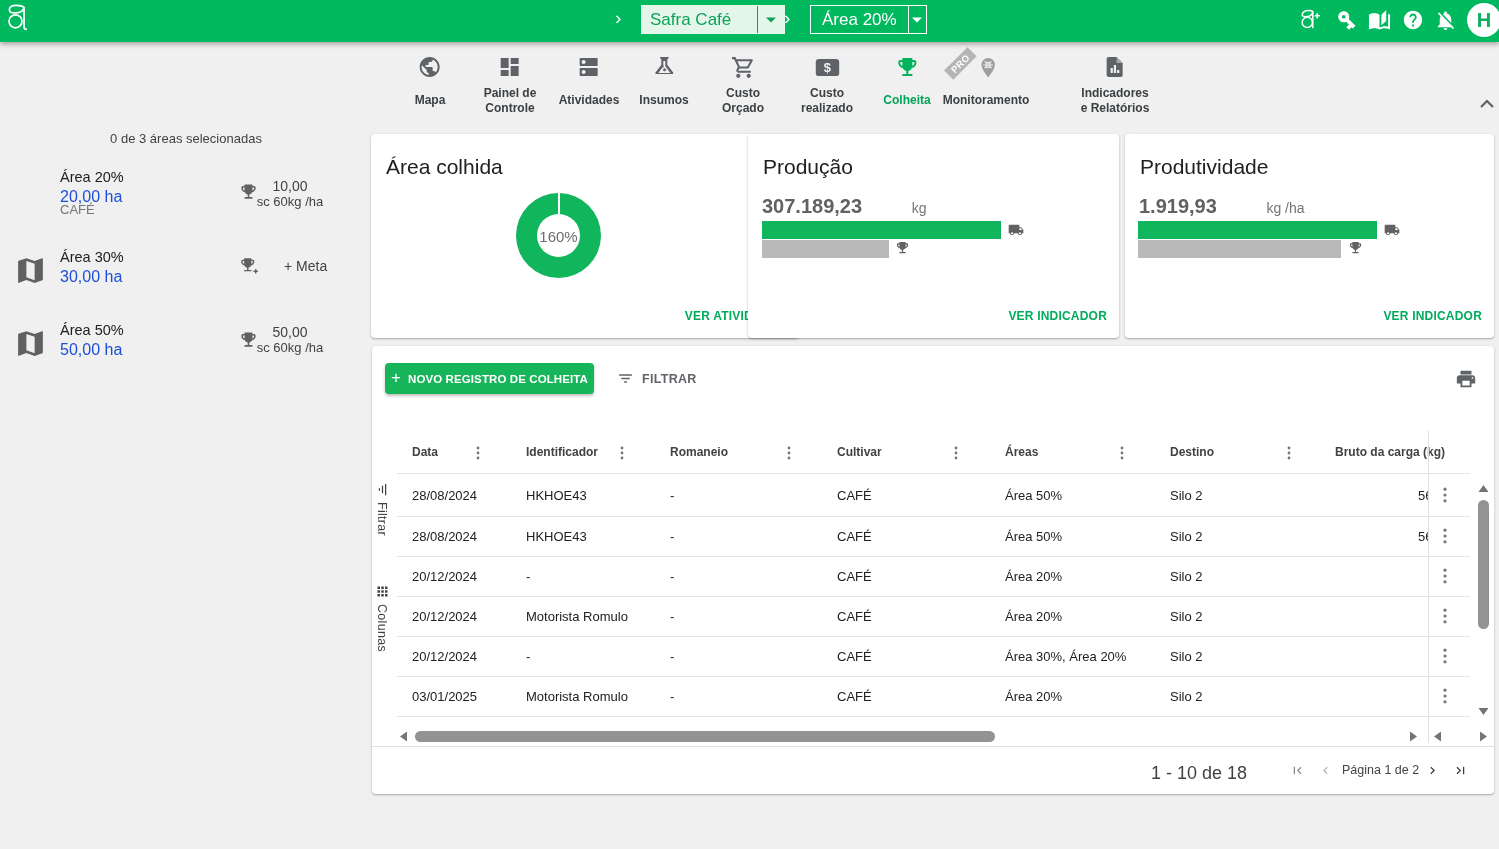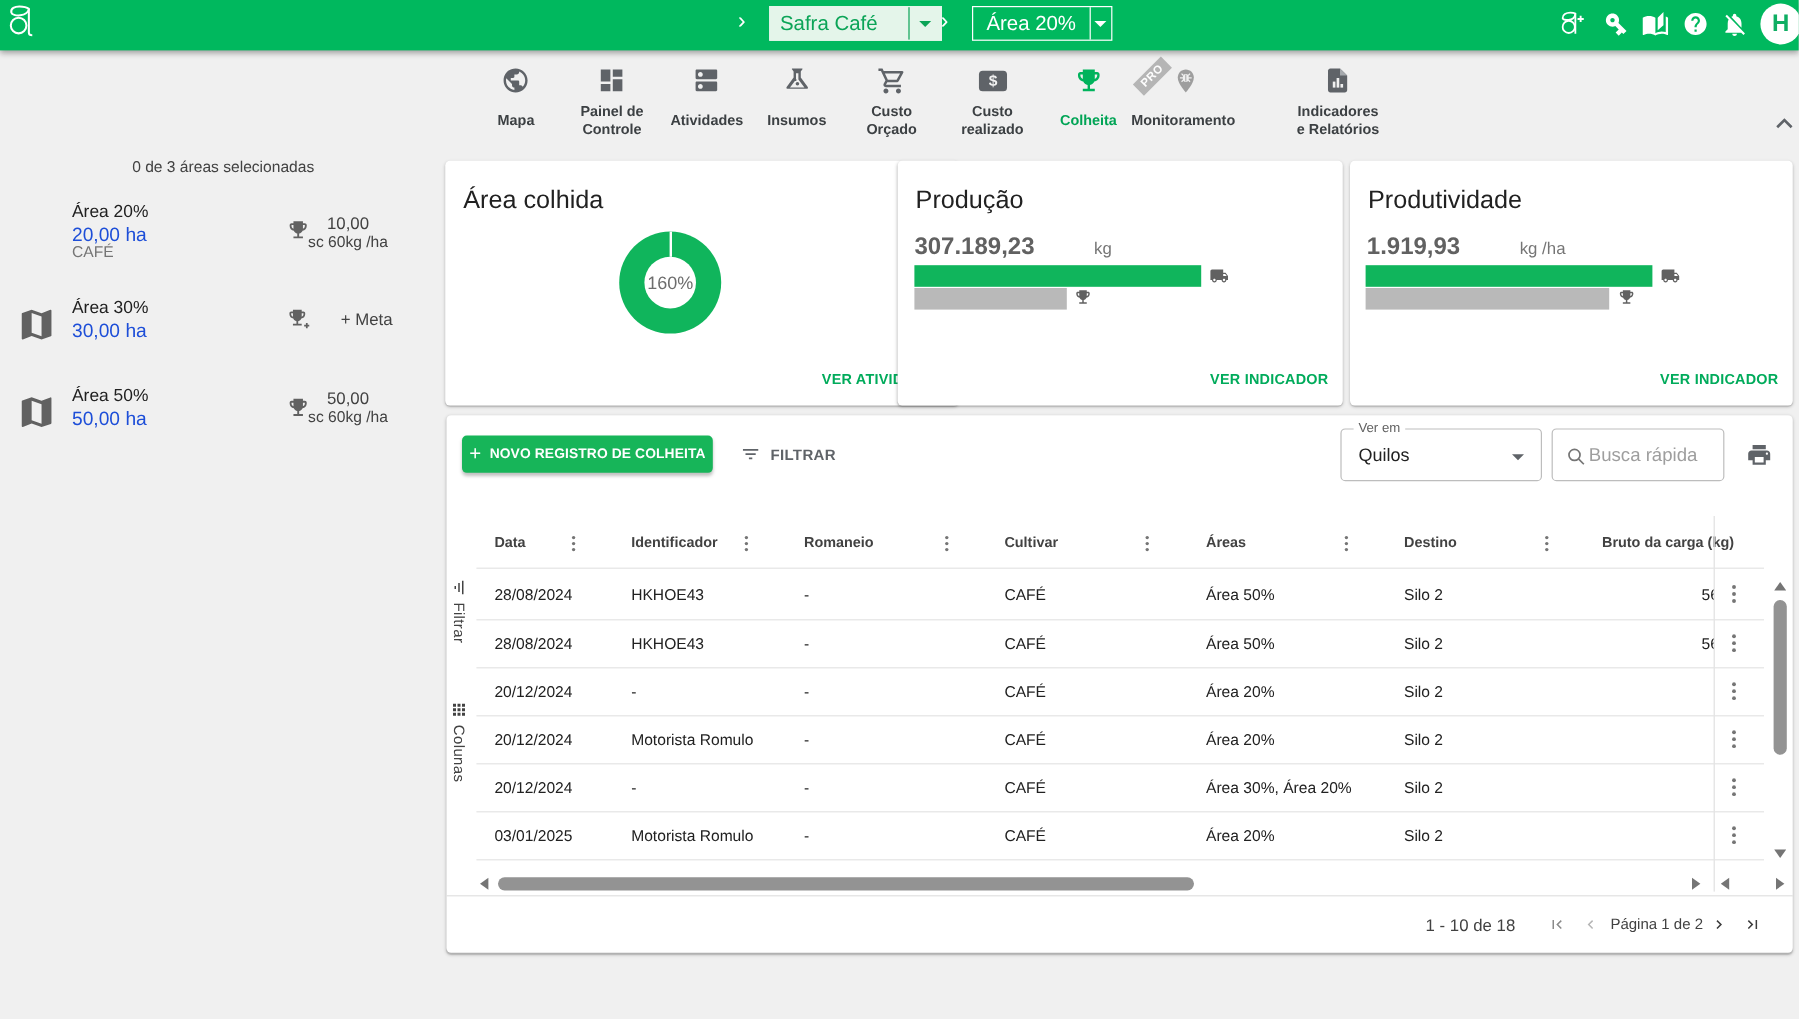--- a/index.html
+++ b/index.html
@@ -315,34 +315,20 @@
 </div>
 
 <div class="tablecard">
   <button class="btn-new"><span style="font-size:17px; font-weight:400; margin-top:-2px;">+</span>NOVO REGISTRO DE COLHEITA</button>
   <div class="btn-filter">
     <svg width="17" height="17" viewBox="0 0 24 24" fill="#5f6368">
         <path d="M10 18h4v-2h-4v2zM3 6v2h18V6H3zm3 7h12v-2H6v2z"></path>
       </svg>
     FILTRAR
   </div>
-  <div class="field" style="left:745px; width:168px;">
-    <div class="flabel">Ver em</div>
-    <div class="fval">Quilos</div>
-    <svg class="abs" style="left:141px; top:19px;" width="12" height="8" viewBox="0 0 12 8">
-        <path d="M1 1.5 L6 6.5 L11 1.5 Z" fill="#5f6368"></path>
-      </svg>
-  </div>
-  <div class="field" style="left:921px; width:144px;">
-    <svg class="abs" style="left:11px; top:14px;" width="17" height="17" viewBox="0 0 24 24" fill="none" stroke="#757575" stroke-width="2">
-        <circle cx="10" cy="10" r="6.5"></circle>
-        <path d="M15 15 L21 21"></path>
-      </svg>
-    <div class="fph">Busca rápida</div>
-  </div>
   <div class="printicon"><svg width="22" height="22" viewBox="0 0 24 24" fill="#5f6368">
         <path d="M19 8H5c-1.66 0-3 1.34-3 3v6h4v4h12v-4h4v-6c0-1.66-1.34-3-3-3zm-3 11H8v-5h8v5zm3-7c-.55 0-1-.45-1-1s.45-1 1-1 1 .45 1 1-.45 1-1 1zm-1-9H6v4h12V3z"></path>
       </svg></div>
 
   <div class="th" style="left:40px;">Data</div>
   <div class="hdots" style="left:104px;"><svg width="4" height="14" viewBox="0 0 4 14" fill="#757575">
         <circle cx="2" cy="2" r="1.4"></circle>
         <circle cx="2" cy="7" r="1.4"></circle>
         <circle cx="2" cy="12" r="1.4"></circle>
       </svg></div>
@@ -492,21 +478,21 @@
 
   <svg class="abs" style="left:1106px; top:137px;" width="11" height="11" viewBox="0 0 11 11">
       <path d="M0.5 9 L5.5 2 L10.5 9 Z" fill="#757575"></path>
     </svg>
   <div class="hthumb" style="left:1106px; top:154px; width:11px; height:129px;"></div>
   <svg class="abs" style="left:1106px; top:360px;" width="11" height="11" viewBox="0 0 11 11">
       <path d="M0.5 2 L5.5 9 L10.5 2 Z" fill="#757575"></path>
     </svg>
 
   <div class="abs" style="left:0; top:400px; width:1122px; height:1px; background:#e0e0e0;"></div>
-  <div class="pag" style="left:816px; top:417px; font-size:14px;">1 - 10 de 18</div>
+  <div class="pag" style="left:779px; top:417px; font-size:18px;">1 - 10 de 18</div>
   <svg class="abs" style="left:918px; top:417px;" width="15" height="15" viewBox="0 0 24 24" fill="#8a8a8a">
       <path d="M18.41 16.59L13.82 12l4.59-4.59L17 6l-6 6 6 6zM6 6h2v12H6z"></path>
     </svg>
   <svg class="abs" style="left:946px; top:417px;" width="15" height="15" viewBox="0 0 24 24" fill="#b5b5b5">
       <path d="M15.41 7.41L14 6l-6 6 6 6 1.41-1.41L10.83 12z"></path>
     </svg>
   <div class="pag" style="left:970px; top:417px; font-size:12.5px;">Página 1 de 2</div>
   <svg class="abs" style="left:1053px; top:417px;" width="15" height="15" viewBox="0 0 24 24" fill="#3c3c3c">
       <path d="M10 6L8.59 7.41 13.17 12l-4.58 4.59L10 18l6-6z"></path>
     </svg>

